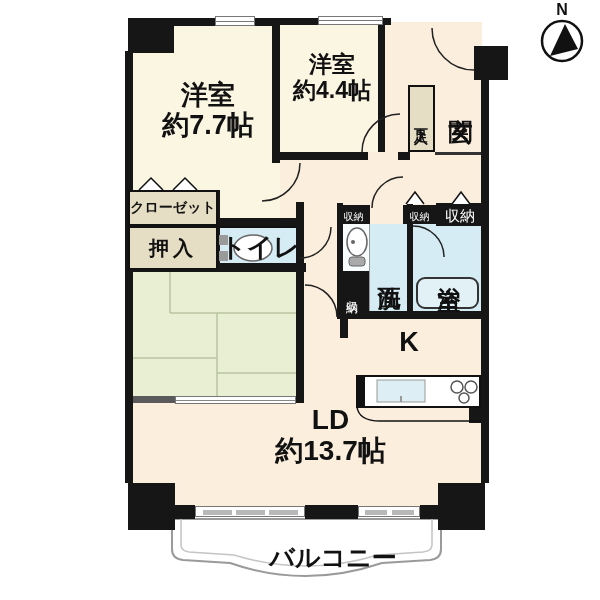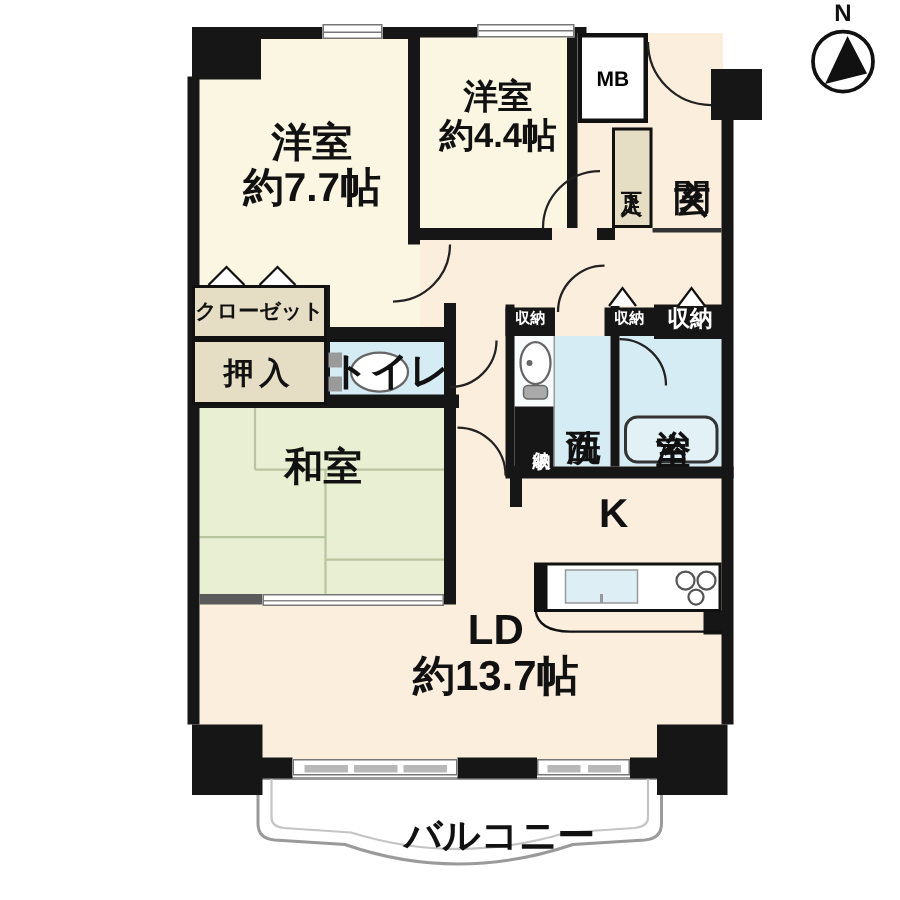--- a/index.html
+++ b/index.html
@@ -3,21 +3,21 @@
 <meta charset="utf-8">
 <style>
   html,body{margin:0;padding:0;}
   body{width:600px;height:600px;background:#ffffff;font-family:"Liberation Sans","DejaVu Sans",sans-serif;position:relative;overflow:hidden;}
   #plan{position:absolute;left:0;top:0;width:600px;height:600px;}
   .abs{position:absolute;box-sizing:border-box;}
   .wall{background:#161616;}
   .room{background:#fceedd;}
   .label{font-weight:bold;color:#111;text-align:center;line-height:1.12;white-space:nowrap;}
   .vert{writing-mode:vertical-rl;text-orientation:upright;letter-spacing:1px;display:flex;align-items:center;justify-content:center;}
-  .storagebox{background:#161616;color:#fff;font-weight:bold;display:flex;align-items:flex-start;justify-content:center;}
+  .storagebox{background:#161616;color:#fff;font-weight:normal;display:flex;align-items:flex-end;justify-content:center;}
   .beigebox{background:#e5ddc4;border:2px solid #111;display:flex;align-items:center;justify-content:center;font-weight:bold;color:#111;}
   .win{background:#fff;border:1px solid #777;}
   svg{position:absolute;left:0;top:0;pointer-events:none;}
   .seg{position:absolute;background:#b8b8b8;}
 </style>
 </head>
 <body>
 
 <div id="plan">
 
@@ -98,23 +98,20 @@
 
   <div class="abs beigebox" style="left:128px;top:190px;width:90px;height:36px;font-size:14px;">
       <span>クローゼット</span>
     </div>
   <div class="abs beigebox" style="left:128px;top:226px;width:90px;height:44px;font-size:20px;letter-spacing:4px;">
       <span>押入</span>
     </div>
   <div class="abs beigebox vert" style="left:408px;top:85px;width:27px;height:67px;font-size:14px;">
       <span>下足入</span>
     </div>
-  <div class="abs" style="left:385px;top:22px;width:47px;height:60px;background:#fff;border:3px solid #111;display:flex;align-items:center;justify-content:center;font-weight:bold;font-size:14px;">
-      <span>MB</span>
-    </div>
   <div class="abs storagebox" style="left:337px;top:205px;width:33px;height:19px;font-size:10px;">
       <span>収納</span>
     </div>
   <div class="abs storagebox" style="left:403px;top:205px;width:33px;height:19px;font-size:10px;">
       <span>収納</span>
     </div>
   <div class="abs storagebox" style="left:436px;top:203px;width:48px;height:23px;font-size:15px;">
       <span>収納</span>
     </div>
   <div class="abs storagebox vert" style="left:343px;top:271px;width:26px;height:41px;font-size:12px;">
@@ -173,21 +170,20 @@
 
   <div class="abs label" style="left:133px;top:80px;width:150px;font-size:27px;">
     <div>洋室</div>
     <div>約7.7帖</div>
   </div>
   <div class="abs label" style="left:272px;top:52px;width:120px;font-size:23px;">
     <div>洋室</div>
     <div>約4.4帖</div>
   </div>
   <div class="abs label" style="left:138px;top:297px;width:155px;font-size:26px;">
-    <div>和室</div>
   </div>
   <div class="abs label" style="left:248px;top:404px;width:165px;font-size:28px;">
     <div>LD</div>
     <div>約13.7帖</div>
   </div>
   <div class="abs label" style="left:393px;top:327px;width:32px;font-size:27px;">K</div>
   <div class="abs label vert" style="left:441px;top:64px;width:38px;height:74px;font-size:24px;">玄関</div>
   <div class="abs label" style="left:220px;top:233px;width:76px;font-size:26px;">トイレ</div>
   <div class="abs label vert" style="left:370px;top:226px;width:37px;height:85px;font-size:23px;">洗面</div>
   <div class="abs label vert" style="left:430px;top:226px;width:37px;height:85px;font-size:23px;">浴室</div>

